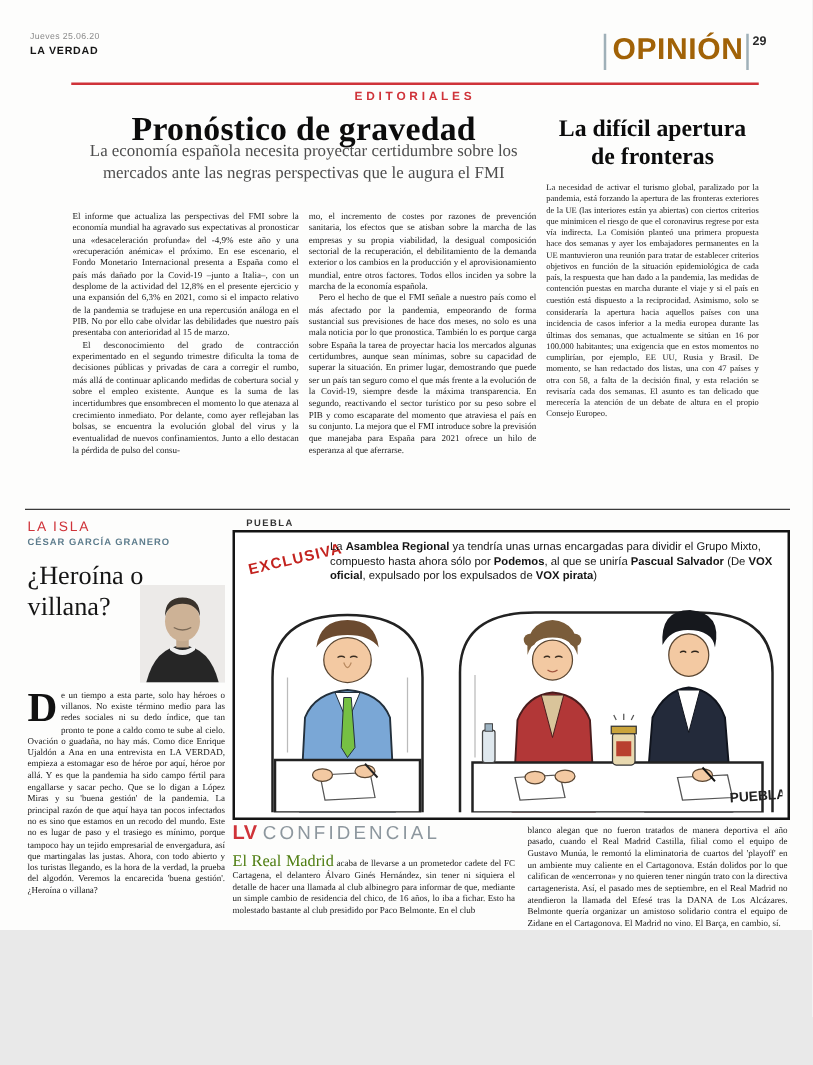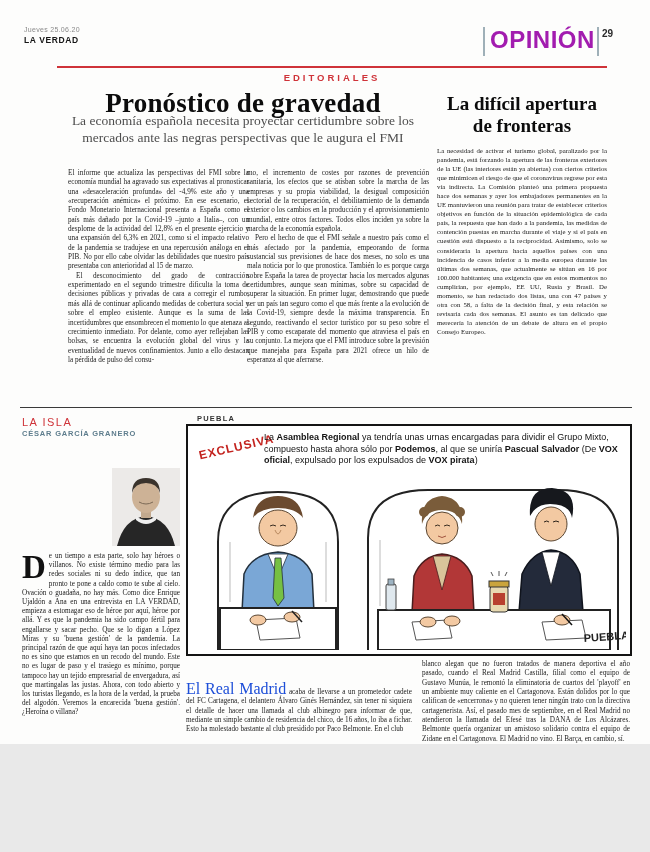--- a/index.html
+++ b/index.html
@@ -5,21 +5,21 @@
   html,body{margin:0;padding:0;background:#e9e9e9;}
   .page{position:relative;width:650px;height:744px;margin:0 auto;background:#fdfdfc;
         font-family:"Liberation Serif",serif;color:#191919;overflow:hidden;}
   .abs{position:absolute;}
   .sans{font-family:"Liberation Sans",sans-serif;}
   .just{text-align:justify;}
   .rule{position:absolute;background:#3a3a3a;height:1px;}
   
   .hdr-date{font-size:7px;color:#8a8a8a;letter-spacing:.3px;}
   .hdr-brand{font-size:8.5px;font-weight:700;color:#161616;letter-spacing:.6px;}
-  .section-title{font-size:24px;font-weight:700;color:#a21caf;letter-spacing:.5px;}
+  .section-title{font-size:24px;font-weight:700;color:#a16207;letter-spacing:.5px;}
   .page-num{font-size:10px;font-weight:700;color:#2b2b2b;}
   .vbar{position:absolute;width:1.5px;background:#9fb0b8;}
   
   .edit-label{font-size:9.5px;font-weight:700;letter-spacing:3px;color:#cf3339;text-align:center;}
   .main-title{font-size:27px;font-weight:700;color:#0c0c0c;text-align:center;letter-spacing:.2px;}
   .main-sub{font-size:13.5px;color:#4e4e4e;text-align:center;line-height:17px;}
   .bodytxt{font-size:7.2px;line-height:9.35px;color:#1c1c1c;}
   .bodytxt p{margin:0;}
   .bodytxt p + p{text-indent:8px;}
   .side-title{font-size:19px;font-weight:700;color:#0c0c0c;text-align:center;line-height:22px;}
@@ -32,21 +32,21 @@
   .dropcap{float:left;font-size:33px;line-height:26px;font-weight:700;padding:2px 3px 0 0;color:#111;}
   
   .cartoon-box{border:2px solid #141414;background:#fff;}
   .stamp{font-family:"Liberation Sans",sans-serif;font-weight:700;font-size:12px;color:#c3231f;
          letter-spacing:1px;transform:rotate(-13deg);border:0;}
   .caption{font-family:"Liberation Sans",sans-serif;font-size:9px;line-height:11.6px;color:#141414;}
   .puebla-label{font-size:7.5px;font-weight:700;color:#333;letter-spacing:1.2px;}
   
   .lv-red{font-size:16px;font-weight:700;color:#cf3339;letter-spacing:.5px;}
   .lv-rest{font-size:15px;font-weight:300;color:#8d979e;letter-spacing:2.5px;}
-  .conf-intro{font-size:16px;color:#1d4ed8;}
+  .conf-intro{font-size:13px;color:#4d7c0f;}
   
   .mh-brand{font-size:22px;font-weight:700;color:#101010;letter-spacing:.5px;}
   .mh-tag{font-size:5.2px;color:#555;letter-spacing:.6px;}
   .mh-edit{font-size:4.2px;color:#8a8a8a;letter-spacing:.3px;}
   .mh-dir{font-size:7px;color:#222;}
   .mh-dir b{font-weight:700;}
   .staff-col{font-family:"Liberation Sans",sans-serif;font-size:4.8px;line-height:6px;color:#6a6a6a;}
   .staff-item{margin-bottom:4px;}
   .staff-label{font-weight:700;color:#2b2b2b;margin-bottom:1px;}
 </style>
@@ -61,36 +61,37 @@
   <div class="abs section-title sans" style="left:490px;top:26px;">OPINIÓN</div>
   <div class="vbar" style="left:597px;top:27px;height:29px;"></div>
   <div class="abs page-num sans" style="left:602px;top:28px;">29</div>
 
   <div class="abs" style="left:57px;top:66px;width:550px;height:2px;background:#cf3339;"></div>
   <div class="abs main-title" style="left:57px;top:88px;width:372px;">Pronóstico de gravedad</div>
 
   <div class="abs edit-label sans" style="left:57px;top:72px;width:550px;">EDITORIALES</div>
   <div class="abs main-sub" style="left:57px;top:112px;width:372px;">La economía española necesita proyectar certidumbre sobre los mercados ante las negras perspectivas que le augura el FMI</div>
 
-  <div class="abs bodytxt just" style="left:68px;top:169px;width:181px;">
+  <div class="abs bodytxt just" style="left:58px;top:169px;width:181px;">
     <p>El informe que actualiza las perspectivas del FMI sobre la economía mundial ha agravado sus expectativas al pronosticar una «desaceleración profunda» del -4,9% este año y una «recuperación anémica» el próximo. En ese escenario, el Fondo Monetario Internacional presenta a España como el país más dañado por la Covid-19 –junto a Italia–, con un desplome de la actividad del 12,8% en el presente ejercicio y una expansión del 6,3% en 2021, como si el impacto relativo de la pandemia se tradujese en una repercusión análoga en el PIB. No por ello cabe olvidar las debilidades que nuestro país presentaba con anterioridad al 15 de marzo.</p>
     <p>El desconocimiento del grado de contracción experimentado en el segundo trimestre dificulta la toma de decisiones públicas y privadas de cara a corregir el rumbo, más allá de continuar aplicando medidas de cobertura social y sobre el empleo existente. Aunque es la suma de las incertidumbres que ensombrecen el momento lo que atenaza al crecimiento inmediato. Por delante, como ayer reflejaban las bolsas, se encuentra la evolución global del virus y la eventualidad de nuevos confinamientos. Junto a ello destacan la pérdida de pulso del consu-</p>
   </div>
   <div class="abs bodytxt just" style="left:247px;top:169px;width:182px;">
     <p>mo, el incremento de costes por razones de prevención sanitaria, los efectos que se atisban sobre la marcha de las empresas y su propia viabilidad, la desigual composición sectorial de la recuperación, el debilitamiento de la demanda exterior o los cambios en la producción y el aprovisionamiento mundial, entre otros factores. Todos ellos inciden ya sobre la marcha de la economía española.</p>
     <p>Pero el hecho de que el FMI señale a nuestro país como el más afectado por la pandemia, empeorando de forma sustancial sus previsiones de hace dos meses, no solo es una mala noticia por lo que pronostica. También lo es porque carga sobre España la tarea de proyectar hacia los mercados algunas certidumbres, aunque sean mínimas, sobre su capacidad de superar la situación. En primer lugar, demostrando que puede ser un país tan seguro como el que más frente a la evolución de la Covid-19, siempre desde la máxima transparencia. En segundo, reactivando el sector turístico por su peso sobre el PIB y como escaparate del momento que atraviesa el país en su conjunto. La mejora que el FMI introduce sobre la previsión que manejaba para España para 2021 ofrece un hilo de esperanza al que aferrarse.</p>
   </div>
 
   <div class="abs side-title" style="left:437px;top:93px;width:170px;">La difícil apertura de fronteras</div>
   <div class="abs side-body just" style="left:437px;top:146px;width:170px;">La necesidad de activar el turismo global, paralizado por la pandemia, está forzando la apertura de las fronteras exteriores de la UE (las interiores están ya abiertas) con ciertos criterios que minimicen el riesgo de que el coronavirus regrese por esta vía indirecta. La Comisión planteó una primera propuesta hace dos semanas y ayer los embajadores permanentes en la UE mantuvieron una reunión para tratar de establecer criterios objetivos en función de la situación epidemiológica de cada país, la respuesta que han dado a la pandemia, las medidas de contención puestas en marcha durante el viaje y si el país en cuestión está dispuesto a la reciprocidad. Asimismo, solo se consideraría la apertura hacia aquellos países con una incidencia de casos inferior a la media europea durante las últimas dos semanas, que actualmente se sitúan en 16 por 100.000 habitantes; una exigencia que en estos momentos no cumplirían, por ejemplo, EE UU, Rusia y Brasil. De momento, se han redactado dos listas, una con 47 países y otra con 58, a falta de la decisión final, y esta relación se revisaría cada dos semanas. El asunto es tan delicado que merecería la atención de un debate de altura en el propio Consejo Europeo.</div>
 
   <div class="rule" style="left:20px;top:407px;width:612px;"></div>
 
   <div class="abs kicker sans" style="left:22px;top:416px;">LA ISLA</div>
   <div class="abs author sans" style="left:22px;top:429px;">CÉSAR GARCÍA GRANERO</div>
+  <div class="abs isla-title" style="left:22px;top:448px;width:100px;">¿Heroína o villana?</div>
 
   <div class="abs" style="left:112px;top:468px;width:68px;height:78px;background:#ececec;">
     <svg width="68" height="78" viewBox="0 0 68 78">
       <rect x="0" y="0" width="68" height="78" fill="#eceae8"></rect>
       <path d="M5,78 Q12,50 34,48 Q56,50 63,78 Z" fill="#262626"></path>
       <rect x="29" y="40" width="10" height="10" fill="#c2a98e"></rect>
       <ellipse cx="34" cy="29" rx="14" ry="16" fill="#cdb296"></ellipse>
       <path d="M20,25 Q20,10 34,10 Q48,10 48,25 Q45,15 34,15 Q23,15 20,25 Z" fill="#3a332c"></path>
       <path d="M27,34 Q34,38 41,34" stroke="#7c6a57" stroke-width="1" fill="none"></path>
       <path d="M24,48 Q34,56 44,48 L44,52 Q34,60 24,52 Z" fill="#efefef"></path>
@@ -154,20 +155,24 @@
       <rect x="299" y="101" width="20" height="6" fill="#caa43c" stroke="#333" stroke-width="1"></rect>
       <rect x="303" y="113" width="12" height="12" fill="#b8402f"></rect>
       <path d="M303,96 L301,92 M309,96 L309,91 M315,96 L317,92" stroke="#555" stroke-width="1"></path>
 
       <rect x="196" y="104" width="10" height="26" rx="2" fill="#dfe8ee" stroke="#444" stroke-width="1"></rect>
       <rect x="198" y="99" width="6" height="6" fill="#9db3c2" stroke="#444" stroke-width="0.8"></rect>
       <text x="394" y="162" font-family="Liberation Sans, sans-serif" font-size="11" font-weight="700" fill="#222" transform="rotate(-4 394 162)">PUEBLA</text>
     </svg>
   </div>
 
+  <div class="abs" style="left:186px;top:658px;">
+    <span class="lv-red sans">LV</span>
+    <span class="lv-rest sans">CONFIDENCIAL</span>
+  </div>
   <div class="abs bodytxt just" style="left:186px;top:684px;width:226px;">
     <span class="conf-intro">El Real Madrid</span>
     <span>acaba de llevarse a un prometedor cadete del FC Cartagena, el delantero Álvaro Ginés Hernández, sin tener ni siquiera el detalle de hacer una llamada al club albinegro para informar de que, mediante un simple cambio de residencia del chico, de 16 años, lo iba a fichar. Esto ha molestado bastante al club presidido por Paco Belmonte. En el club</span>
   </div>
   <div class="abs bodytxt just" style="left:422px;top:660px;width:208px;">blanco alegan que no fueron tratados de manera deportiva el año pasado, cuando el Real Madrid Castilla, filial como el equipo de Gustavo Munúa, le remontó la eliminatoria de cuartos del 'playoff' en un ambiente muy caliente en el Cartagonova. Están dolidos por lo que califican de «encerrona» y no quieren tener ningún trato con la directiva cartagenerista. Así, el pasado mes de septiembre, en el Real Madrid no atendieron la llamada del Efesé tras la DANA de Los Alcázares. Belmonte quería organizar un amistoso solidario contra el equipo de Zidane en el Cartagonova. El Madrid no vino. El Barça, en cambio, sí.</div>
 
   <div class="abs" style="left:25px;top:764px;width:78px;height:3px;background:#56a0d3;"></div>
   <div class="rule" style="left:103px;top:765px;width:527px;"></div>
   <div class="abs mh-brand sans" style="left:25px;top:769px;">LA VERDAD</div>
   <div class="abs mh-tag sans" style="left:25px;top:794px;">DIARIO DE LA MAÑANA FUNDADO EN 1903</div>

